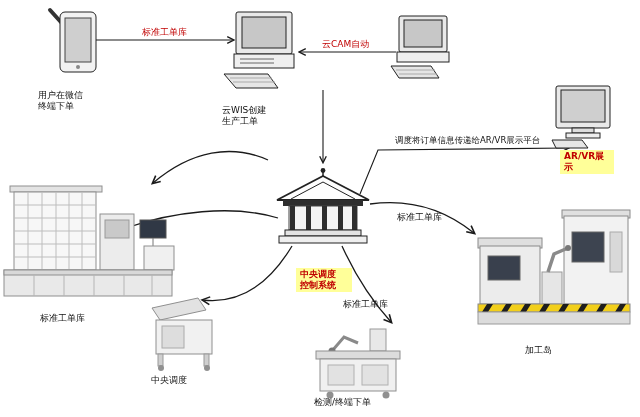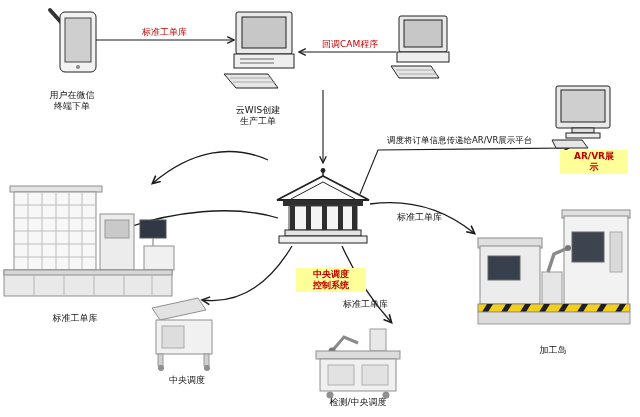--- a/index.html
+++ b/index.html
@@ -3,25 +3,25 @@
 <meta charset="utf-8">
 <style>
   html,body{margin:0;padding:0;background:#fff;}
   .canvas{
     position:relative;width:640px;height:417px;background:#ffffff;overflow:hidden;
     font-family:"DejaVu Sans","Liberation Sans",sans-serif;
   }
   .canvas svg{position:absolute;left:0;top:0;}
   .label{
     position:absolute;font-size:9px;line-height:11px;color:#111;
-    text-align:center;white-space:pre-line;
+    text-align:left;white-space:pre-line;
   }
   .edge-label{white-space:nowrap;text-align:left;}
   .red{color:#c00000;}
-  .hl{background:#ffff99;color:#c00000;font-weight:bold;padding:1px 11px;}
+  .hl{background:#ffff99;color:#c00000;font-weight:bold;padding:1px 4px;}
   .small{font-size:8.5px;}
 </style>
 </head>
 <body>
 
 <div class="canvas">
 
 <svg width="640" height="417" viewBox="0 0 640 417">
   <defs>
     <marker id="arrow" viewBox="0 0 12 12" refX="9" refY="6" markerWidth="9" markerHeight="9" orient="auto-start-reverse">
@@ -151,22 +151,22 @@
 <div class="label" style="left:38px;top:90px;width:68px;">用户在微信
 终端下单</div>
 <div class="label" style="left:222px;top:92px;width:72px;margin-top:13px;">云WIS创建
 生产工单</div>
 <div class="label hl" style="left:560px;top:150px;width:46px;">AR/VR展
 示</div>
 <div class="label hl" style="left:296px;top:268px;width:48px;">中央调度
 控制系统</div>
 <div class="label" style="left:40px;top:313px;width:70px;">标准工单库</div>
 <div class="label" style="left:151px;top:375px;width:72px;">中央调度</div>
-<div class="label" style="left:314px;top:397px;width:88px;">检测/中央调度</div>
+<div class="label" style="left:314px;top:397px;width:88px;">检测/终端下单</div>
 <div class="label" style="left:525px;top:345px;width:56px;">加工岛</div>
 
 <div class="label edge-label red" style="left:142px;top:27px;">标准工单库</div>
-<div class="label edge-label red" style="left:322px;top:39px;">回调CAM程序</div>
-<div class="label edge-label small" style="left:387px;top:135px;">调度将订单信息传递给AR/VR展示平台</div>
+<div class="label edge-label red" style="left:322px;top:39px;">云CAM自动</div>
+<div class="label edge-label small" style="left:395px;top:135px;">调度将订单信息传递给AR/VR展示平台</div>
 <div class="label edge-label" style="left:397px;top:212px;">标准工单库</div>
 <div class="label edge-label" style="left:343px;top:299px;">标准工单库</div>
 
 </div>
 
 </body></html>

